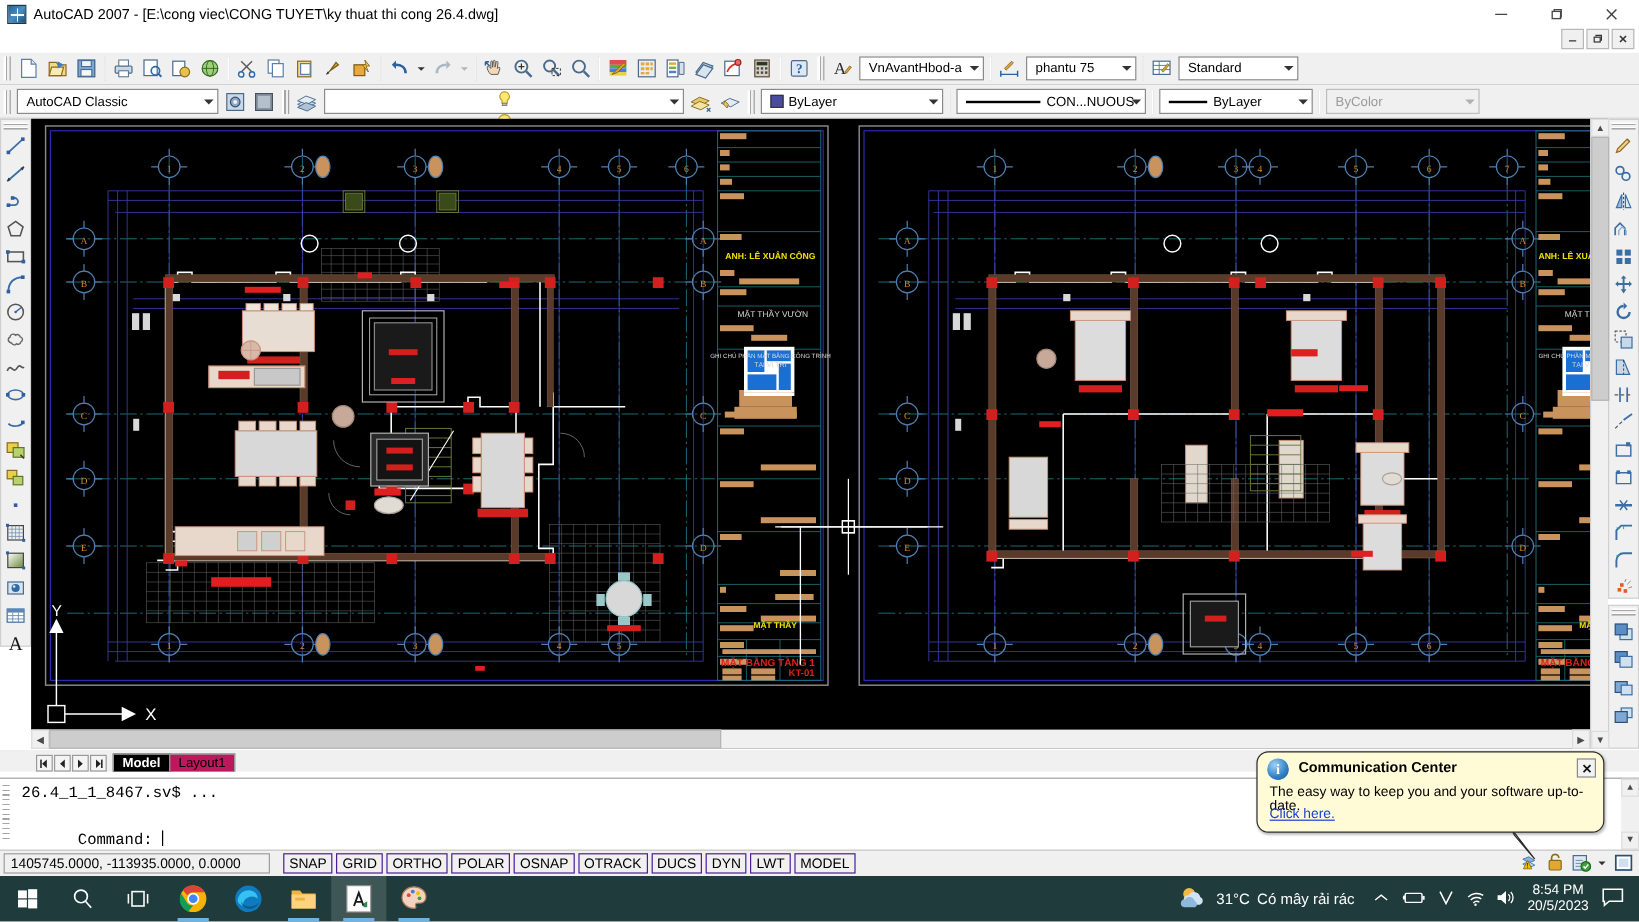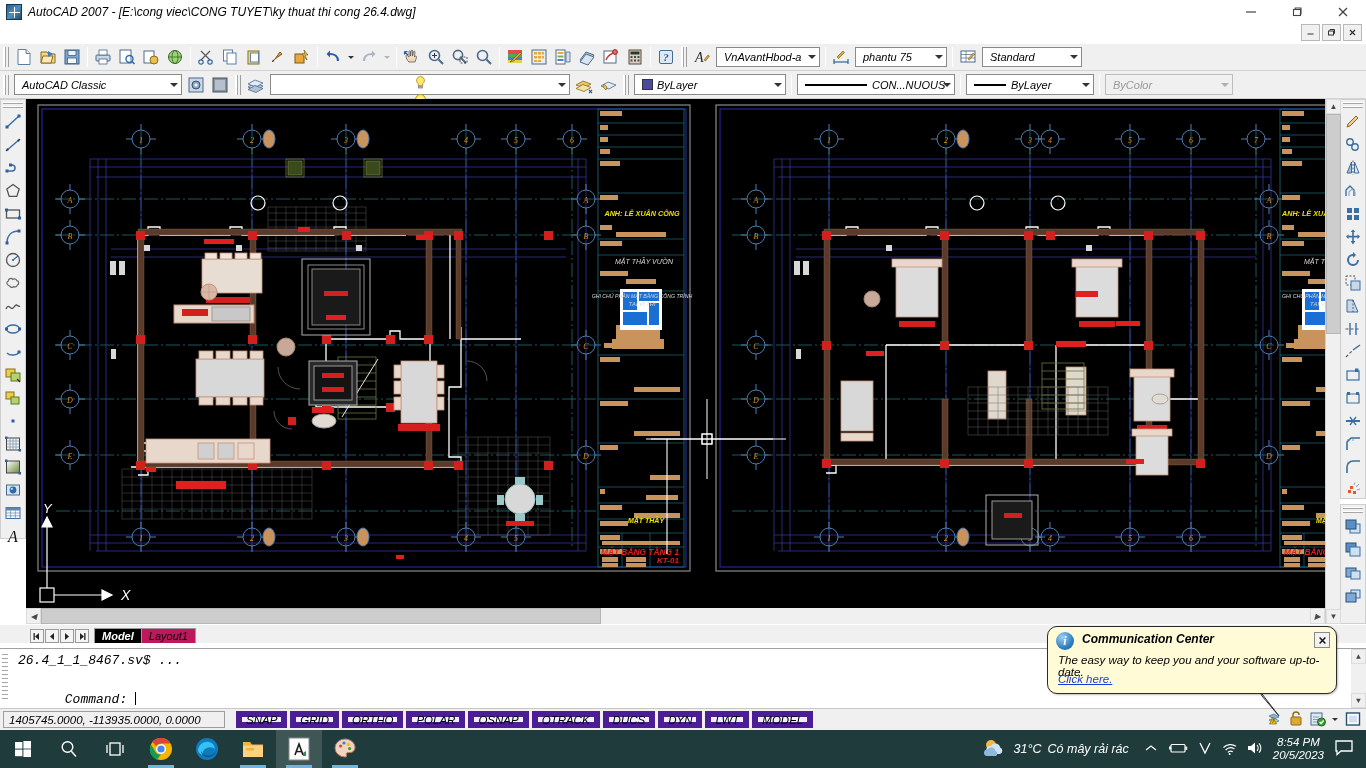--- a/index.html
+++ b/index.html
@@ -4,21 +4,21 @@
 <style>
   * { box-sizing: border-box; }
   html, body {
     margin: 0; padding: 0;
     width: 1366px; height: 768px;
     overflow: hidden;
     font-family: "Liberation Sans", sans-serif;
     font-size: 12px;
     background: #ffffff;
   }
-  #app { position: relative; width: 1366px; height: 768px; font-style: italic; }
+  #app { position: relative; width: 1366px; height: 768px; }
 
   
   .titlebar {
     position: absolute; left:0; top:0; width:1366px; height:23px;
     background: #ffffff;
     display: flex; align-items: center;
   }
   .titlebar .app-icon {
     width: 16px; height: 16px; margin-left: 6px; margin-right: 6px;
     background: linear-gradient(135deg,#2b5f8e 0%,#4a90c0 50%,#1e4a6e 100%);
@@ -174,21 +174,21 @@
   .statusbar {
     position:absolute; left:0; top:708px; width:1366px; height:22px;
     background:#f0f0f0; display:flex; align-items:center; border-top:1px solid #c8c8c8;
   }
   .coordbox {
     margin-left:3px; height:17px; min-width:222px; border:1px solid #9d9d9d; background:#f0f0f0;
     display:flex; align-items:center; padding-left:5px; font-size:11.5px; color:#000;
   }
   .stbtn {
     height:17px; padding:0 4px; margin-left:3px; font-size:11.5px; color:#000;
-    display:flex; align-items:center; border:6px solid #4c1d95; background:#f0f0f0;
+    display:flex; align-items:center; border:1px solid #4c1d95; background:#f0f0f0;
   }
   .tray { position:absolute; right:4px; top:2px; height:19px; display:flex; align-items:center; gap:4px; }
 
   
   .balloon {
     position:absolute; left:1047px; top:626px; width:290px; height:68px;
     background:#fffbd6; border:1px solid #2b2b2b; border-radius:10px;
     box-shadow: 1px 1px 2px rgba(0,0,0,.25);
     z-index: 40;
   }

